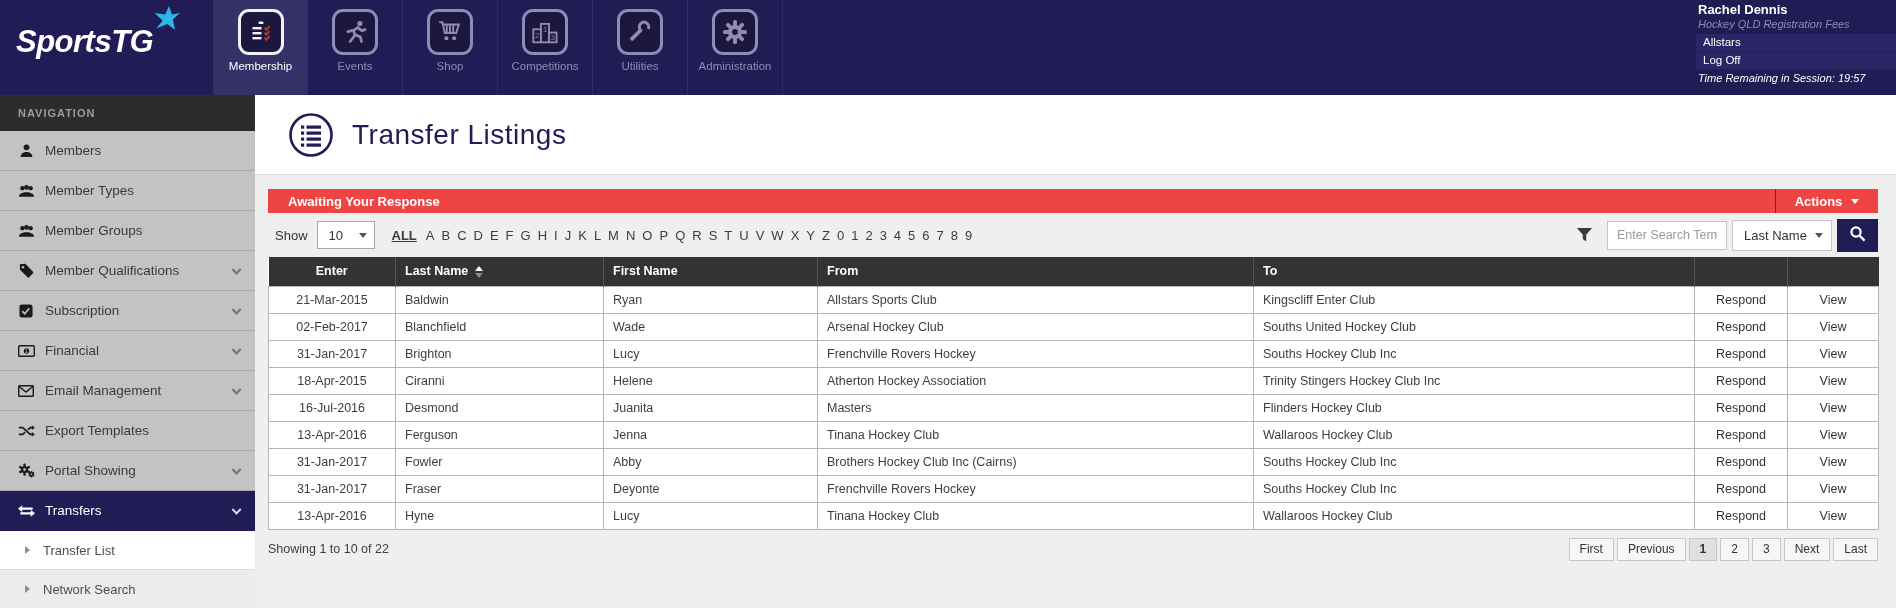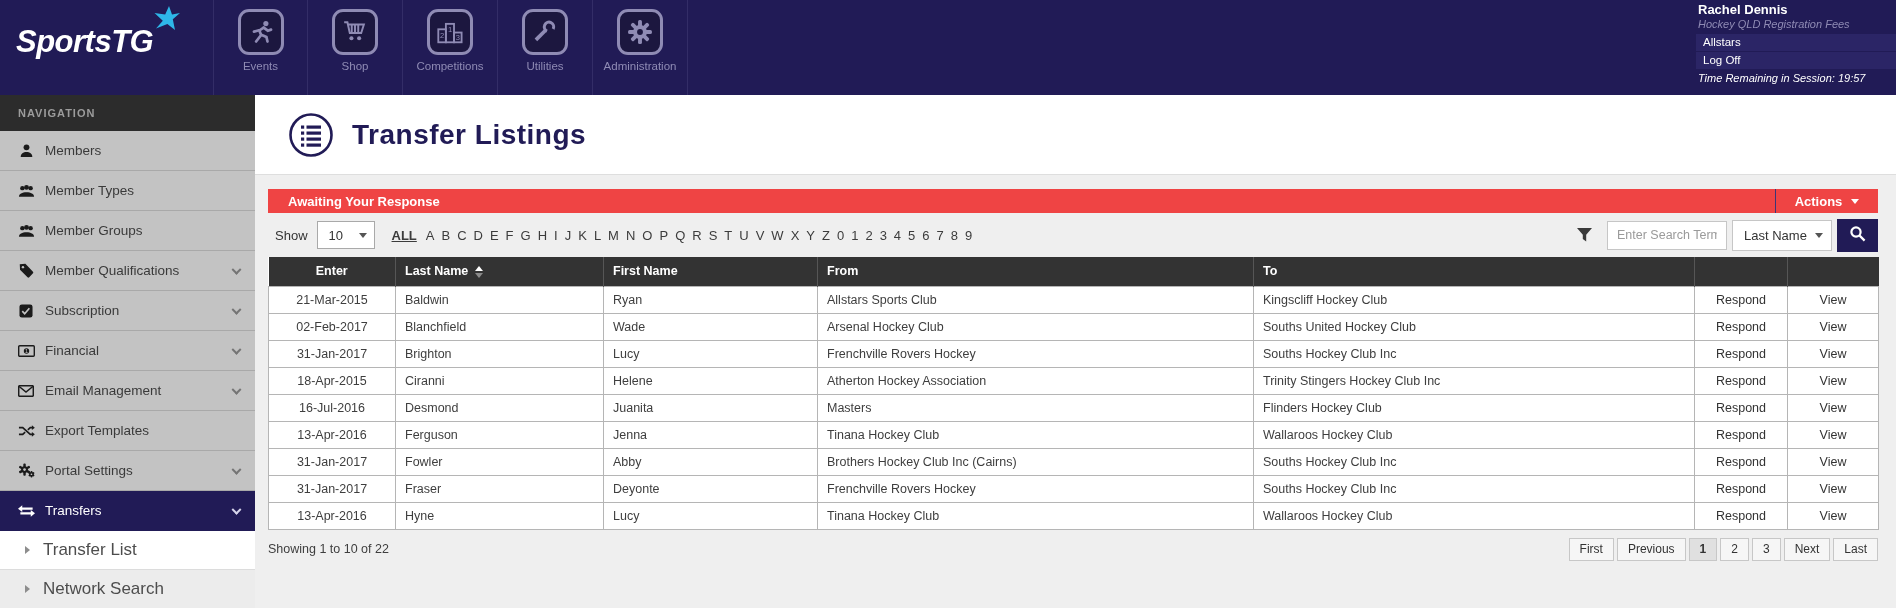--- a/index.html
+++ b/index.html
@@ -34,27 +34,27 @@
   .side-icon { width:20px; margin-left:16px; color:#1b1b1b; display:flex; justify-content:center; }
   .side-label { margin-left:9px; font-size:13.5px; color:#3a3a3a; }
   .side-item.active { background:#211b56; border-bottom-color:#211b56; }
   .side-item.active .side-label { color:#ffffff; }
   .side-item.active .side-icon { color:#ffffff; }
   .chev { position:absolute; right:15px; top:50%; width:7px; height:7px; border-right:2px solid #757575; border-bottom:2px solid #757575; transform:translateY(-68%) rotate(45deg); }
   .side-item.active .chev { border-color:#d6d4ea; }
   .sub-item { height:39px; background:#ffffff; border-bottom:1px solid #dcdcdc; display:flex; align-items:center; cursor:pointer; }
   .sub-item.alt { background:#ececec; }
   .sub-arrow { width:0; height:0; border-left:5px solid #8d8d8d; border-top:4px solid transparent; border-bottom:4px solid transparent; margin-left:25px; }
-  .sub-label { margin-left:13px; font-size:17px; color:#4d4d4d; }
+  .sub-label { margin-left:13px; font-size:13px; color:#4d4d4d; }
 
   
   .main { position:absolute; left:255px; top:95px; width:1641px; height:513px; background:#efefef; }
   .title-band { height:80px; background:#ffffff; border-bottom:1px solid #dedede; display:flex; align-items:center; }
   .title-icon { margin-left:33px; display:flex; }
-  .page-title { margin-left:18px; font-size:28px; color:#211b56; font-weight:700; letter-spacing:0.5px; }
+  .page-title { margin-left:18px; font-size:28px; color:#211b56; font-weight:400; letter-spacing:0.5px; }
 
   .panel-bar { margin:14px 18px 0 13px; height:24px; background:#ef4444; display:flex; align-items:center; }
   .panel-title { color:#ffffff; font-size:13px; font-weight:bold; margin-left:20px; }
   .actions-btn { margin-left:auto; height:100%; border-left:1px solid #3c3577; width:103px; display:flex; align-items:center; justify-content:center; color:#fff; font-size:13px; font-weight:bold; cursor:pointer; }
   .caret-down { width:0; height:0; border-left:4.5px solid transparent; border-right:4.5px solid transparent; border-top:5px solid #ffffff; margin-left:9px; }
   .caret-down.dark { border-top-color:#555; margin-left:0; }
 
   .filter-row { margin:0 18px 0 13px; height:44px; display:flex; align-items:center; }
   .show-label { font-size:13px; color:#333; margin-left:7px; }
   .show-select { width:58px; height:28px; background:#fff; border:1px solid #a9a9a9; margin-left:9px; display:flex; align-items:center; justify-content:space-between; padding:0 7px 0 11px; font-size:13px; color:#333; cursor:pointer; }
@@ -92,20 +92,36 @@
 <div class="topbar">
   <div class="logo-area">
     <span class="logo-text">SportsTG</span>
     <span class="logo-star">
       <svg width="28" height="25" viewBox="0 0 28 25">
           <path fill="#2eb6e8" d="M17 0l3 8.5 8-1.5-7.2 6.2L23 24l-7.6-6L4 22.5l6.8-7.8L2.5 7l10.7 1.5z"></path>
         </svg>
     </span>
   </div>
   <div class="nav-tabs">
+      <div class="nav-tab active">
+        <div class="icon-box">
+          <svg width="26" height="26" viewBox="0 0 26 26">
+            <rect x="10.5" y="2.5" width="5" height="2.4" rx="1" fill="currentColor"></rect>
+            <rect x="4.5" y="8" width="9" height="2.4" fill="currentColor"></rect>
+            <rect x="4.5" y="13" width="9" height="2.4" fill="currentColor"></rect>
+            <rect x="4.5" y="18" width="9" height="2.4" fill="currentColor"></rect>
+            <g stroke="#b03a2e" stroke-width="2" fill="none">
+              <path d="M16.5 8.7l2 2 3-3.6"></path>
+              <path d="M16.5 13.7l2 2 3-3.6"></path>
+              <path d="M16.5 18.7l2 2 3-3.6"></path>
+            </g>
+          </svg>
+        </div>
+        <div class="nav-label">Membership</div>
+      </div>
       <div class="nav-tab">
         <div class="icon-box">
           <svg width="26" height="26" viewBox="0 0 24 24">
             <circle cx="16.5" cy="4.2" r="2.4" fill="currentColor"></circle>
             <g stroke="currentColor" stroke-width="2.5" fill="none" stroke-linecap="round">
               <path d="M14.5 8l-4 2.6 1.6 4.2-4.6 6"></path>
               <path d="M12.2 14.6l4.8 2 1 4.2"></path>
               <path d="M10.2 10.4l-4.7 1.2"></path>
               <path d="M14.5 8l3.8 2.8 3-1"></path>
             </g>
@@ -282,21 +298,21 @@
             </g>
             <g>
               <rect x="13.3" y="8.6" width="2" height="6.8" rx="0.8"></rect>
               <rect x="13.3" y="8.6" width="2" height="6.8" rx="0.8" transform="rotate(60 14.3 12)"></rect>
               <rect x="13.3" y="8.6" width="2" height="6.8" rx="0.8" transform="rotate(120 14.3 12)"></rect>
               <circle cx="14.3" cy="12" r="2.4"></circle>
               <circle cx="14.3" cy="12" r="0.9" fill="#c3c3c3"></circle>
             </g>
           </svg>
         </span>
-        <span class="side-label">Portal Settings</span>
+        <span class="side-label">Portal Showing</span>
         <span class="chev"></span>
       </div>
       <div class="side-item active">
         <span class="side-icon">
           <svg width="17" height="12" viewBox="0 0 18 12" fill="currentColor">
             <path d="M4.5 0L0 3.5l4.5 3.5V4.7h11V2.3h-11z"></path>
             <path d="M13.5 5L18 8.5 13.5 12V9.7h-11V7.3h11z"></path>
           </svg>
         </span>
         <span class="side-label">Transfers</span>
@@ -433,21 +449,21 @@
             <th></th>
             <th></th>
           </tr>
         </thead>
       <tbody>
           <tr>
             <td class="center">21-Mar-2015</td>
             <td class="">Baldwin</td>
             <td class="">Ryan</td>
             <td class="">Allstars Sports Club</td>
-            <td class="">Kingscliff Hockey Club</td>
+            <td class="">Kingscliff Enter Club</td>
             <td class="center"><a href="#" class="row-link">Respond</a></td>
             <td class="center"><a href="#" class="row-link">View</a></td>
           </tr>
           <tr>
             <td class="center">02-Feb-2017</td>
             <td class="">Blanchfield</td>
             <td class="">Wade</td>
             <td class="">Arsenal Hockey Club</td>
             <td class="">Souths United Hockey Club</td>
             <td class="center"><a href="#" class="row-link">Respond</a></td>

